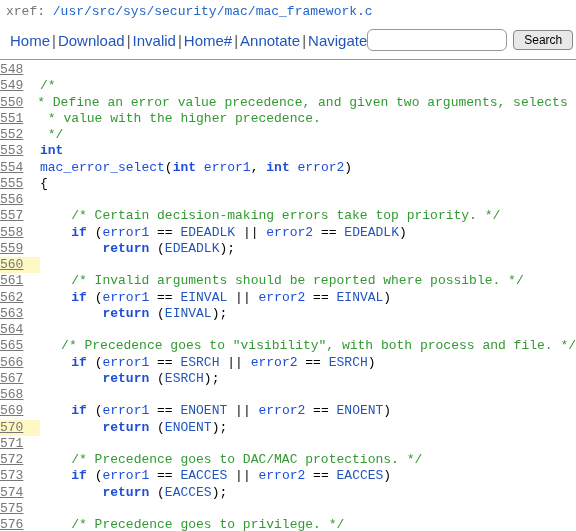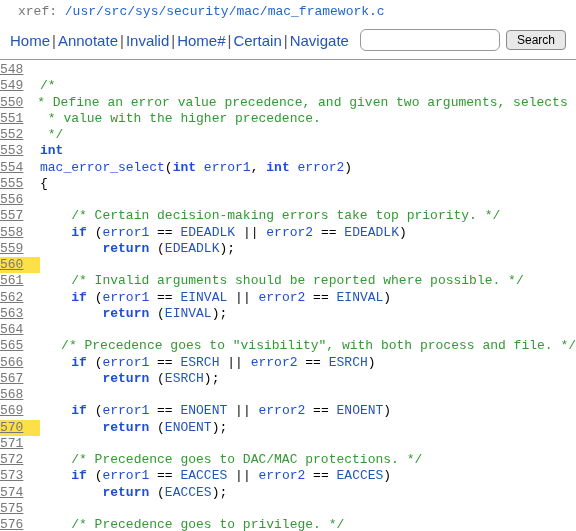--- a/index.html
+++ b/index.html
@@ -4,21 +4,21 @@
 <style>
   body {
     margin: 0;
     padding: 0;
     font-family: sans-serif;
     font-size: 13px;
     background: #fff;
     color: #000;
   }
   .xref-header {
-    padding: 4px 18px;
+    padding: 4px 6px;
     font-family: "Courier New", monospace;
     font-size: 13px;
     color: #777;
   }
   .xref-header a { color: #2266cc; text-decoration: none; }
   .nav-bar {
     padding: 6px 10px 8px 10px;
     border-bottom: 1px solid #999;
     display: flex;
     align-items: center;
@@ -44,43 +44,43 @@
     white-space: pre;
   }
   .line { display:flex; }
   .lno {
     width: 34px;
     text-align: left;
     color: #777;
     padding-right: 6px;
     user-select: none;
   }
-  .lno.hl { background:#fde047; }
+  .lno.hl { background:#fef9c3; }
   .src .kw { color:#1d4ed8; font-weight:bold; }   
   .src .cm { color:#339933; }                      
   .src .fn { color:#1d4ed8; }                      
   .src .id { color:#2255bb; }
 </style>
 </head>
 <body>
 
 <div class="xref-header">
   <span>xref: </span><a href="#">/usr/src/sys/security/mac/mac_framework.c</a>
 </div>
 
 <div class="nav-bar">
   <a href="#">Home</a>
   <span class="sep">|</span>
-  <a href="#">Annotate</a>
+  <a href="#">Download</a>
   <span class="sep">|</span>
   <a href="#">Invalid</a>
   <span class="sep">|</span>
   <a href="#">Home#</a>
   <span class="sep">|</span>
-  <a href="#">Certain</a>
+  <a href="#">Annotate</a>
   <span class="sep">|</span>
   <a href="#">Navigate</a>
   <span class="nav-right">
     <input type="text" value="" style="">
     <button>Search</button>
 
   </span>
 </div>
 
 <div class="code" id="code"><div class="line"><a class="lno" href="#">548</a><span class="src"><span></span></span></div><div class="line"><a class="lno" href="#">549</a><span class="src"><span class="cm">/*</span></span></div><div class="line"><a class="lno" href="#">550</a><span class="src"><span class="cm"> * Define an error value precedence, and given two arguments, selects the</span></span></div><div class="line"><a class="lno" href="#">551</a><span class="src"><span class="cm"> * value with the higher precedence.</span></span></div><div class="line"><a class="lno" href="#">552</a><span class="src"><span class="cm"> */</span></span></div><div class="line"><a class="lno" href="#">553</a><span class="src"><span class="kw">int</span></span></div><div class="line"><a class="lno" href="#">554</a><span class="src"><span class="fn">mac_error_select</span><span>(</span><span class="kw">int</span><span> </span><span class="fn">error1</span><span>, </span><span class="kw">int</span><span> </span><span class="fn">error2</span><span>)</span></span></div><div class="line"><a class="lno" href="#">555</a><span class="src"><span>{</span></span></div><div class="line"><a class="lno" href="#">556</a><span class="src"><span></span></span></div><div class="line"><a class="lno" href="#">557</a><span class="src"><span>    </span><span class="cm">/* Certain decision-making errors take top priority. */</span></span></div><div class="line"><a class="lno" href="#">558</a><span class="src"><span>    </span><span class="kw">if</span><span> (</span><span class="fn">error1</span><span> == </span><span class="id">EDEADLK</span><span> || </span><span class="fn">error2</span><span> == </span><span class="id">EDEADLK</span><span>)</span></span></div><div class="line"><a class="lno" href="#">559</a><span class="src"><span>        </span><span class="kw">return</span><span> (</span><span class="id">EDEADLK</span><span>);</span></span></div><div class="line"><a class="lno hl" href="#">560</a><span class="src"><span></span></span></div><div class="line"><a class="lno" href="#">561</a><span class="src"><span>    </span><span class="cm">/* Invalid arguments should be reported where possible. */</span></span></div><div class="line"><a class="lno" href="#">562</a><span class="src"><span>    </span><span class="kw">if</span><span> (</span><span class="fn">error1</span><span> == </span><span class="id">EINVAL</span><span> || </span><span class="fn">error2</span><span> == </span><span class="id">EINVAL</span><span>)</span></span></div><div class="line"><a class="lno" href="#">563</a><span class="src"><span>        </span><span class="kw">return</span><span> (</span><span class="id">EINVAL</span><span>);</span></span></div><div class="line"><a class="lno" href="#">564</a><span class="src"><span></span></span></div><div class="line"><a class="lno" href="#">565</a><span class="src"><span>    </span><span class="cm">/* Precedence goes to "visibility", with both process and file. */</span></span></div><div class="line"><a class="lno" href="#">566</a><span class="src"><span>    </span><span class="kw">if</span><span> (</span><span class="fn">error1</span><span> == </span><span class="id">ESRCH</span><span> || </span><span class="fn">error2</span><span> == </span><span class="id">ESRCH</span><span>)</span></span></div><div class="line"><a class="lno" href="#">567</a><span class="src"><span>        </span><span class="kw">return</span><span> (</span><span class="id">ESRCH</span><span>);</span></span></div><div class="line"><a class="lno" href="#">568</a><span class="src"><span></span></span></div><div class="line"><a class="lno" href="#">569</a><span class="src"><span>    </span><span class="kw">if</span><span> (</span><span class="fn">error1</span><span> == </span><span class="id">ENOENT</span><span> || </span><span class="fn">error2</span><span> == </span><span class="id">ENOENT</span><span>)</span></span></div><div class="line"><a class="lno hl" href="#">570</a><span class="src"><span>        </span><span class="kw">return</span><span> (</span><span class="id">ENOENT</span><span>);</span></span></div><div class="line"><a class="lno" href="#">571</a><span class="src"><span></span></span></div><div class="line"><a class="lno" href="#">572</a><span class="src"><span>    </span><span class="cm">/* Precedence goes to DAC/MAC protections. */</span></span></div><div class="line"><a class="lno" href="#">573</a><span class="src"><span>    </span><span class="kw">if</span><span> (</span><span class="fn">error1</span><span> == </span><span class="id">EACCES</span><span> || </span><span class="fn">error2</span><span> == </span><span class="id">EACCES</span><span>)</span></span></div><div class="line"><a class="lno" href="#">574</a><span class="src"><span>        </span><span class="kw">return</span><span> (</span><span class="id">EACCES</span><span>);</span></span></div><div class="line"><a class="lno" href="#">575</a><span class="src"><span></span></span></div><div class="line"><a class="lno" href="#">576</a><span class="src"><span>    </span><span class="cm">/* Precedence goes to privilege. */</span></span></div></div>

